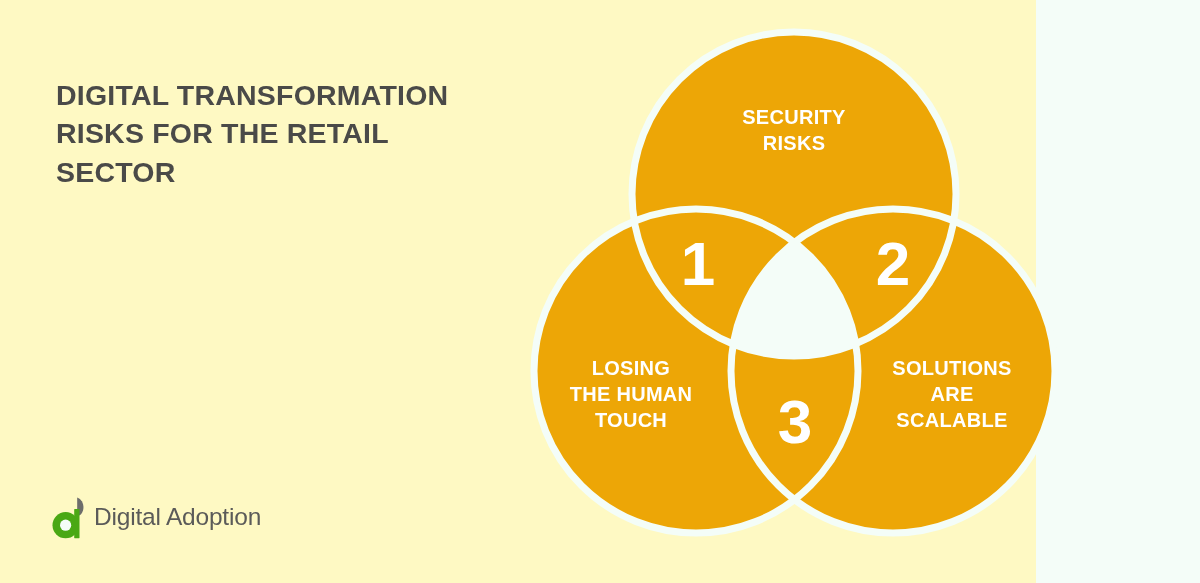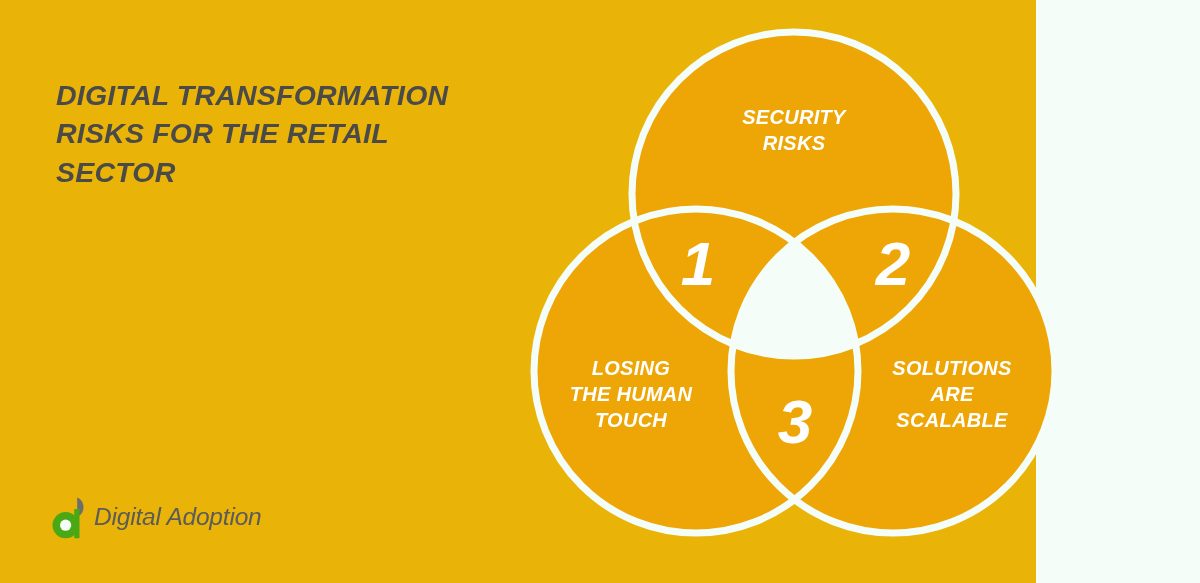--- a/index.html
+++ b/index.html
@@ -12,22 +12,21 @@
     height: 583px;
     background: #f4fdf8;
     font-family: "Liberation Sans", sans-serif;
     overflow: hidden;
   }
 
   #canvas {
     position: relative;
     width: 1036px;
     height: 583px;
-    background: #eab308;
-    font-style: italic;
+    background: #fef9c3;
   }
 
   
   #headline {
     position: absolute;
     left: 56px;
     top: 76px;
     width: 430px;
     font-size: 28.5px;
     font-weight: bold;

